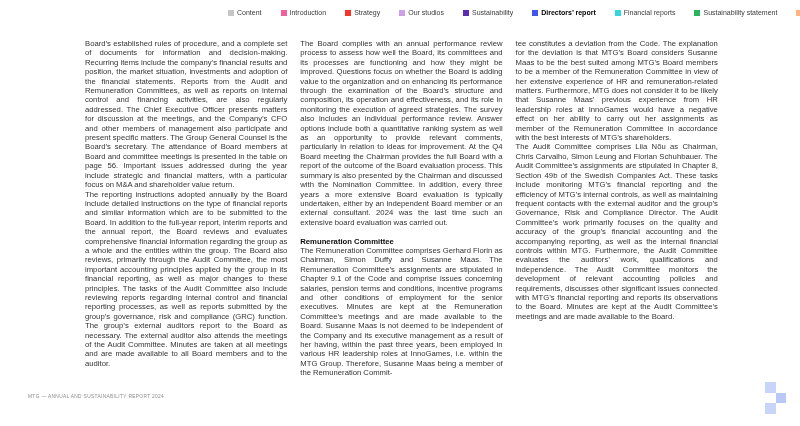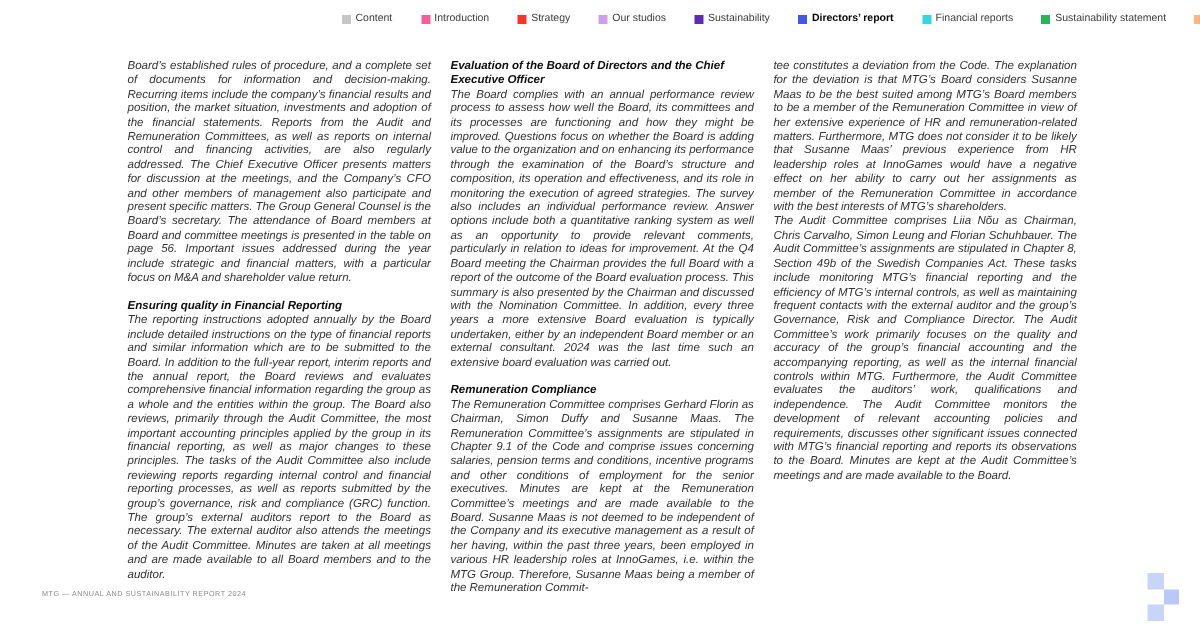--- a/index.html
+++ b/index.html
@@ -16,21 +16,21 @@
   .nav-items{display:flex;align-items:center;gap:19px;}
   .nav-item{display:flex;align-items:center;gap:3px;cursor:pointer;white-space:nowrap;}
   .nav-item .swatch{width:6px;height:6px;display:inline-block;flex:none;}
   .nav-item .nav-label{font-size:7px;color:#3c3c3c;}
   .nav-item.active .nav-label{font-weight:bold;color:#000;}
   
   .content{
     position:absolute;left:85px;top:39px;width:633px;
     display:flex;gap:13px;
   }
-  .col{width:202.3px;flex:none;font-style:italic;}
+  .col{width:202.3px;flex:none;}
   .col p{
     margin:0;font-size:7.7px;line-height:9.4px;text-align:justify;
     color:#333;hyphens:auto;-webkit-hyphens:auto;word-spacing:-0.1px;
   }
   .col h3{
     margin:9.4px 0 0 0;font-size:7.7px;line-height:9.4px;
     font-weight:bold;color:#0d0d0d;
   }
   .col h3.first{margin-top:0;}
   
@@ -87,27 +87,25 @@
       <span class="swatch" style="background: rgb(255, 179, 128);"></span>
 
     </div>
   </nav>
 
 </header>
 
 <main class="content">
   <section class="col">
     <p>Board’s established rules of procedure, and a complete set of documents for information and decision-making. Recurring items include the company’s financial results and position, the market situation, investments and adoption of the financial statements. Reports from the Audit and Remuneration Committees, as well as reports on internal control and financing activities, are also regularly addressed. The Chief Executive Officer presents matters for discussion at the meetings, and the Company’s CFO and other members of management also participate and present specific matters. The Group General Counsel is the Board’s secretary. The attendance of Board members at Board and committee meetings is presented in the table on page 56. Important issues addressed during the year include strategic and financial matters, with a particular focus on M&amp;A and shareholder value return.</p>
-    <h3>Ensuring quality in Financial Reporting</h3>
     <p>The reporting instructions adopted annually by the Board include detailed instructions on the type of financial reports and similar information which are to be submitted to the Board. In addition to the full-year report, interim reports and the annual report, the Board reviews and evaluates comprehensive financial information regarding the group as a whole and the entities within the group. The Board also reviews, primarily through the Audit Committee, the most important accounting principles applied by the group in its financial reporting, as well as major changes to these principles. The tasks of the Audit Committee also include reviewing reports regarding internal control and financial reporting processes, as well as reports submitted by the group’s governance, risk and compliance (GRC) function. The group’s external auditors report to the Board as necessary. The external auditor also attends the meetings of the Audit Committee. Minutes are taken at all meetings and are made available to all Board members and to the auditor.</p>
   </section>
   <section class="col">
-    <h3 class="first">Evaluation of the Board of Directors and the Chief Executive Officer</h3>
     <p>The Board complies with an annual performance review process to assess how well the Board, its committees and its processes are functioning and how they might be improved. Questions focus on whether the Board is adding value to the organization and on enhancing its performance through the examination of the Board’s structure and composition, its operation and effectiveness, and its role in monitoring the execution of agreed strategies. The survey also includes an individual performance review. Answer options include both a quantitative ranking system as well as an opportunity to provide relevant comments, particularly in relation to ideas for improvement. At the Q4 Board meeting the Chairman provides the full Board with a report of the outcome of the Board evaluation process. This summary is also presented by the Chairman and discussed with the Nomination Committee. In addition, every three years a more extensive Board evaluation is typically undertaken, either by an independent Board member or an external consultant. 2024 was the last time such an extensive board evaluation was carried out.</p>
-    <h3>Remuneration Compliance</h3>
+    <h3>Remuneration Committee</h3>
     <p>The Remuneration Committee comprises Gerhard Florin as Chairman, Simon Duffy and Susanne Maas. The Remuneration Committee’s assignments are stipulated in Chapter 9.1 of the Code and comprise issues concerning salaries, pension terms and conditions, incentive programs and other conditions of employment for the senior executives. Minutes are kept at the Remuneration Committee’s meetings and are made available to the Board. Susanne Maas is not deemed to be independent of the Company and its executive management as a result of her having, within the past three years, been employed in various HR leadership roles at InnoGames, i.e. within the MTG Group. Therefore, Susanne Maas being a member of the Remuneration Commit-</p>
   </section>
   <section class="col">
     <p>tee constitutes a deviation from the Code. The explanation for the deviation is that MTG’s Board considers Susanne Maas to be the best suited among MTG’s Board members to be a member of the Remuneration Committee in view of her extensive experience of HR and remuneration-related matters. Furthermore, MTG does not consider it to be likely that Susanne Maas’ previous experience from HR leadership roles at InnoGames would have a negative effect on her ability to carry out her assignments as member of the Remuneration Committee in accordance with the best interests of MTG’s shareholders.</p>
     <p>The Audit Committee comprises Liia Nõu as Chairman, Chris Carvalho, Simon Leung and Florian Schuhbauer. The Audit Committee’s assignments are stipulated in Chapter 8, Section 49b of the Swedish Companies Act. These tasks include monitoring MTG’s financial reporting and the efficiency of MTG’s internal controls, as well as maintaining frequent contacts with the external auditor and the group’s Governance, Risk and Compliance Director. The Audit Committee’s work primarily focuses on the quality and accuracy of the group’s financial accounting and the accompanying reporting, as well as the internal financial controls within MTG. Furthermore, the Audit Committee evaluates the auditors’ work, qualifications and independence. The Audit Committee monitors the development of relevant accounting policies and requirements, discusses other significant issues connected with MTG’s financial reporting and reports its observations to the Board. Minutes are kept at the Audit Committee’s meetings and are made available to the Board.</p>
   </section>
 </main>
 
 <footer class="footer">
   <span>MTG — Annual and Sustainability Report 2024</span>

